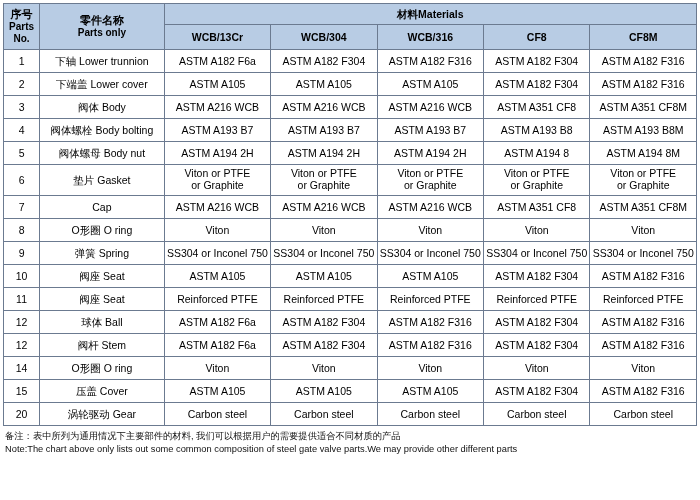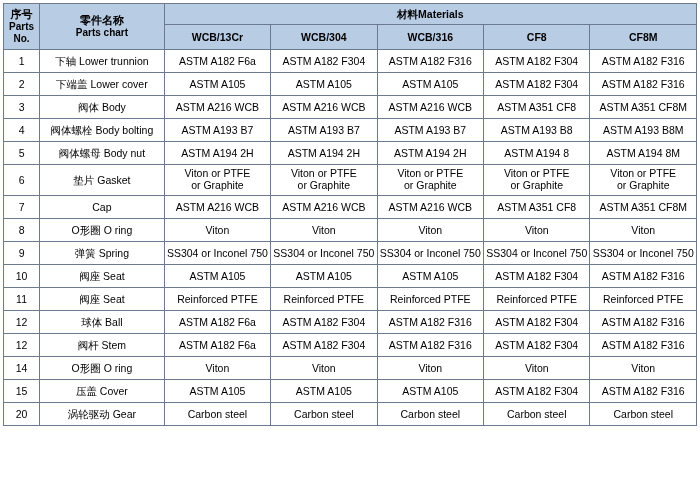--- a/index.html
+++ b/index.html
@@ -116,21 +116,21 @@
       <col class="col-mat">
     </colgroup>
     <thead>
       <tr>
         <th rowspan="2" class="hdr-no">
           <span class="hdr-cn">序号</span>
           <span class="hdr-en">Parts No.</span>
         </th>
         <th rowspan="2" class="hdr-name">
           <span class="hdr-cn">零件名称</span>
-          <span class="hdr-en">Parts chart</span>
+          <span class="hdr-en">Parts only</span>
         </th>
         <th colspan="5" class="hdr-top-materials">材料Materials</th>
       </tr>
       <tr>
         <th class="hdr-sub">WCB/13Cr</th>
         <th class="hdr-sub">WCB/304</th>
         <th class="hdr-sub">WCB/316</th>
         <th class="hdr-sub">CF8</th>
         <th class="hdr-sub">CF8M</th>
       </tr>
@@ -292,14 +292,16 @@
           <td class="val">Carbon steel</td>
           <td class="val">Carbon steel</td>
           <td class="val">Carbon steel</td>
           <td class="val">Carbon steel</td>
           <td class="val">Carbon steel</td>
         </tr>
       </tbody>
   </table>
 
   <div class="note">
+    <div>备注：表中所列为通用情况下主要部件的材料, 我们可以根据用户的需要提供适合不同材质的产品</div>
+    <div>Note:The chart above only lists out some common composition of steel gate valve parts.We may provide other different parts</div>
   </div>
 </div>
 
 </body></html>

